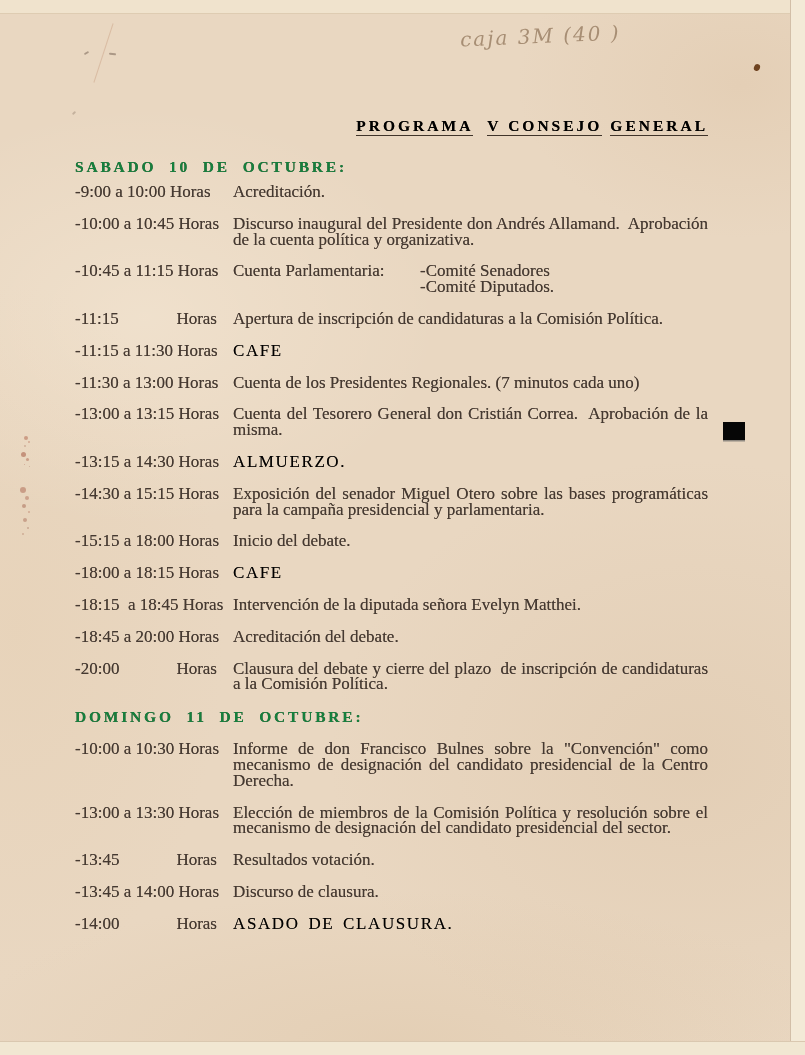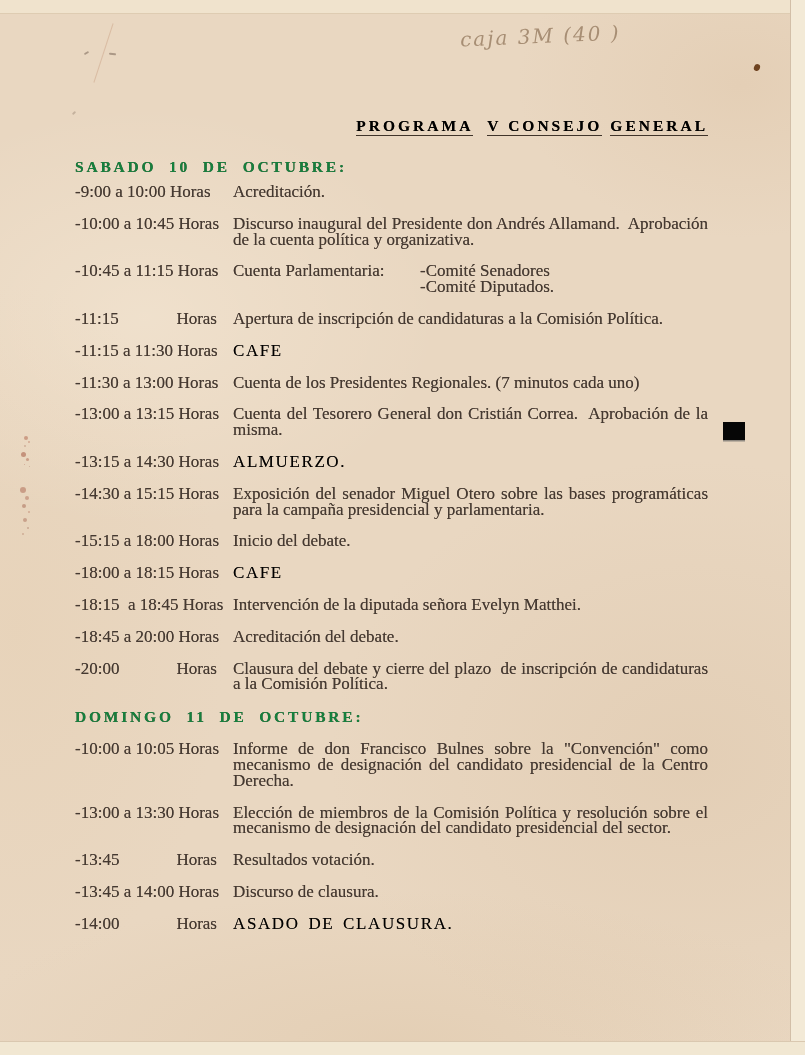--- a/index.html
+++ b/index.html
@@ -173,21 +173,21 @@
     <div class="time spread"><span class="t1">-20:00</span><span class="t2">Horas</span></div>
     <div class="desc"><span class="main">Clausura del debate y cierre del plazo  de inscripción de candidaturas a la Comisión Política.</span></div>
   </div>
 </div>
   </section>
 
   <section class="section">
     <h2 class="heading">DOMINGO 11 DE OCTUBRE:</h2>
     <div class="rows">
   <div class="row">
-    <div class="time"><span class="t1">-10:00 a 10:05 Horas</span></div>
+    <div class="time"><span class="t1">-10:00 a 10:30 Horas</span></div>
     <div class="desc"><span class="main">Informe de don Francisco Bulnes sobre la "Convención" como mecanismo de designación del candidato presidencial de la Centro Derecha.</span></div>
   </div>
 
 
   <div class="row">
     <div class="time"><span class="t1">-13:00 a 13:30 Horas</span></div>
     <div class="desc"><span class="main">Elección de miembros de la Comisión Política y resolución sobre el mecanismo de designación del candidato presidencial del sector.</span></div>
   </div>
 
   <div class="row">

